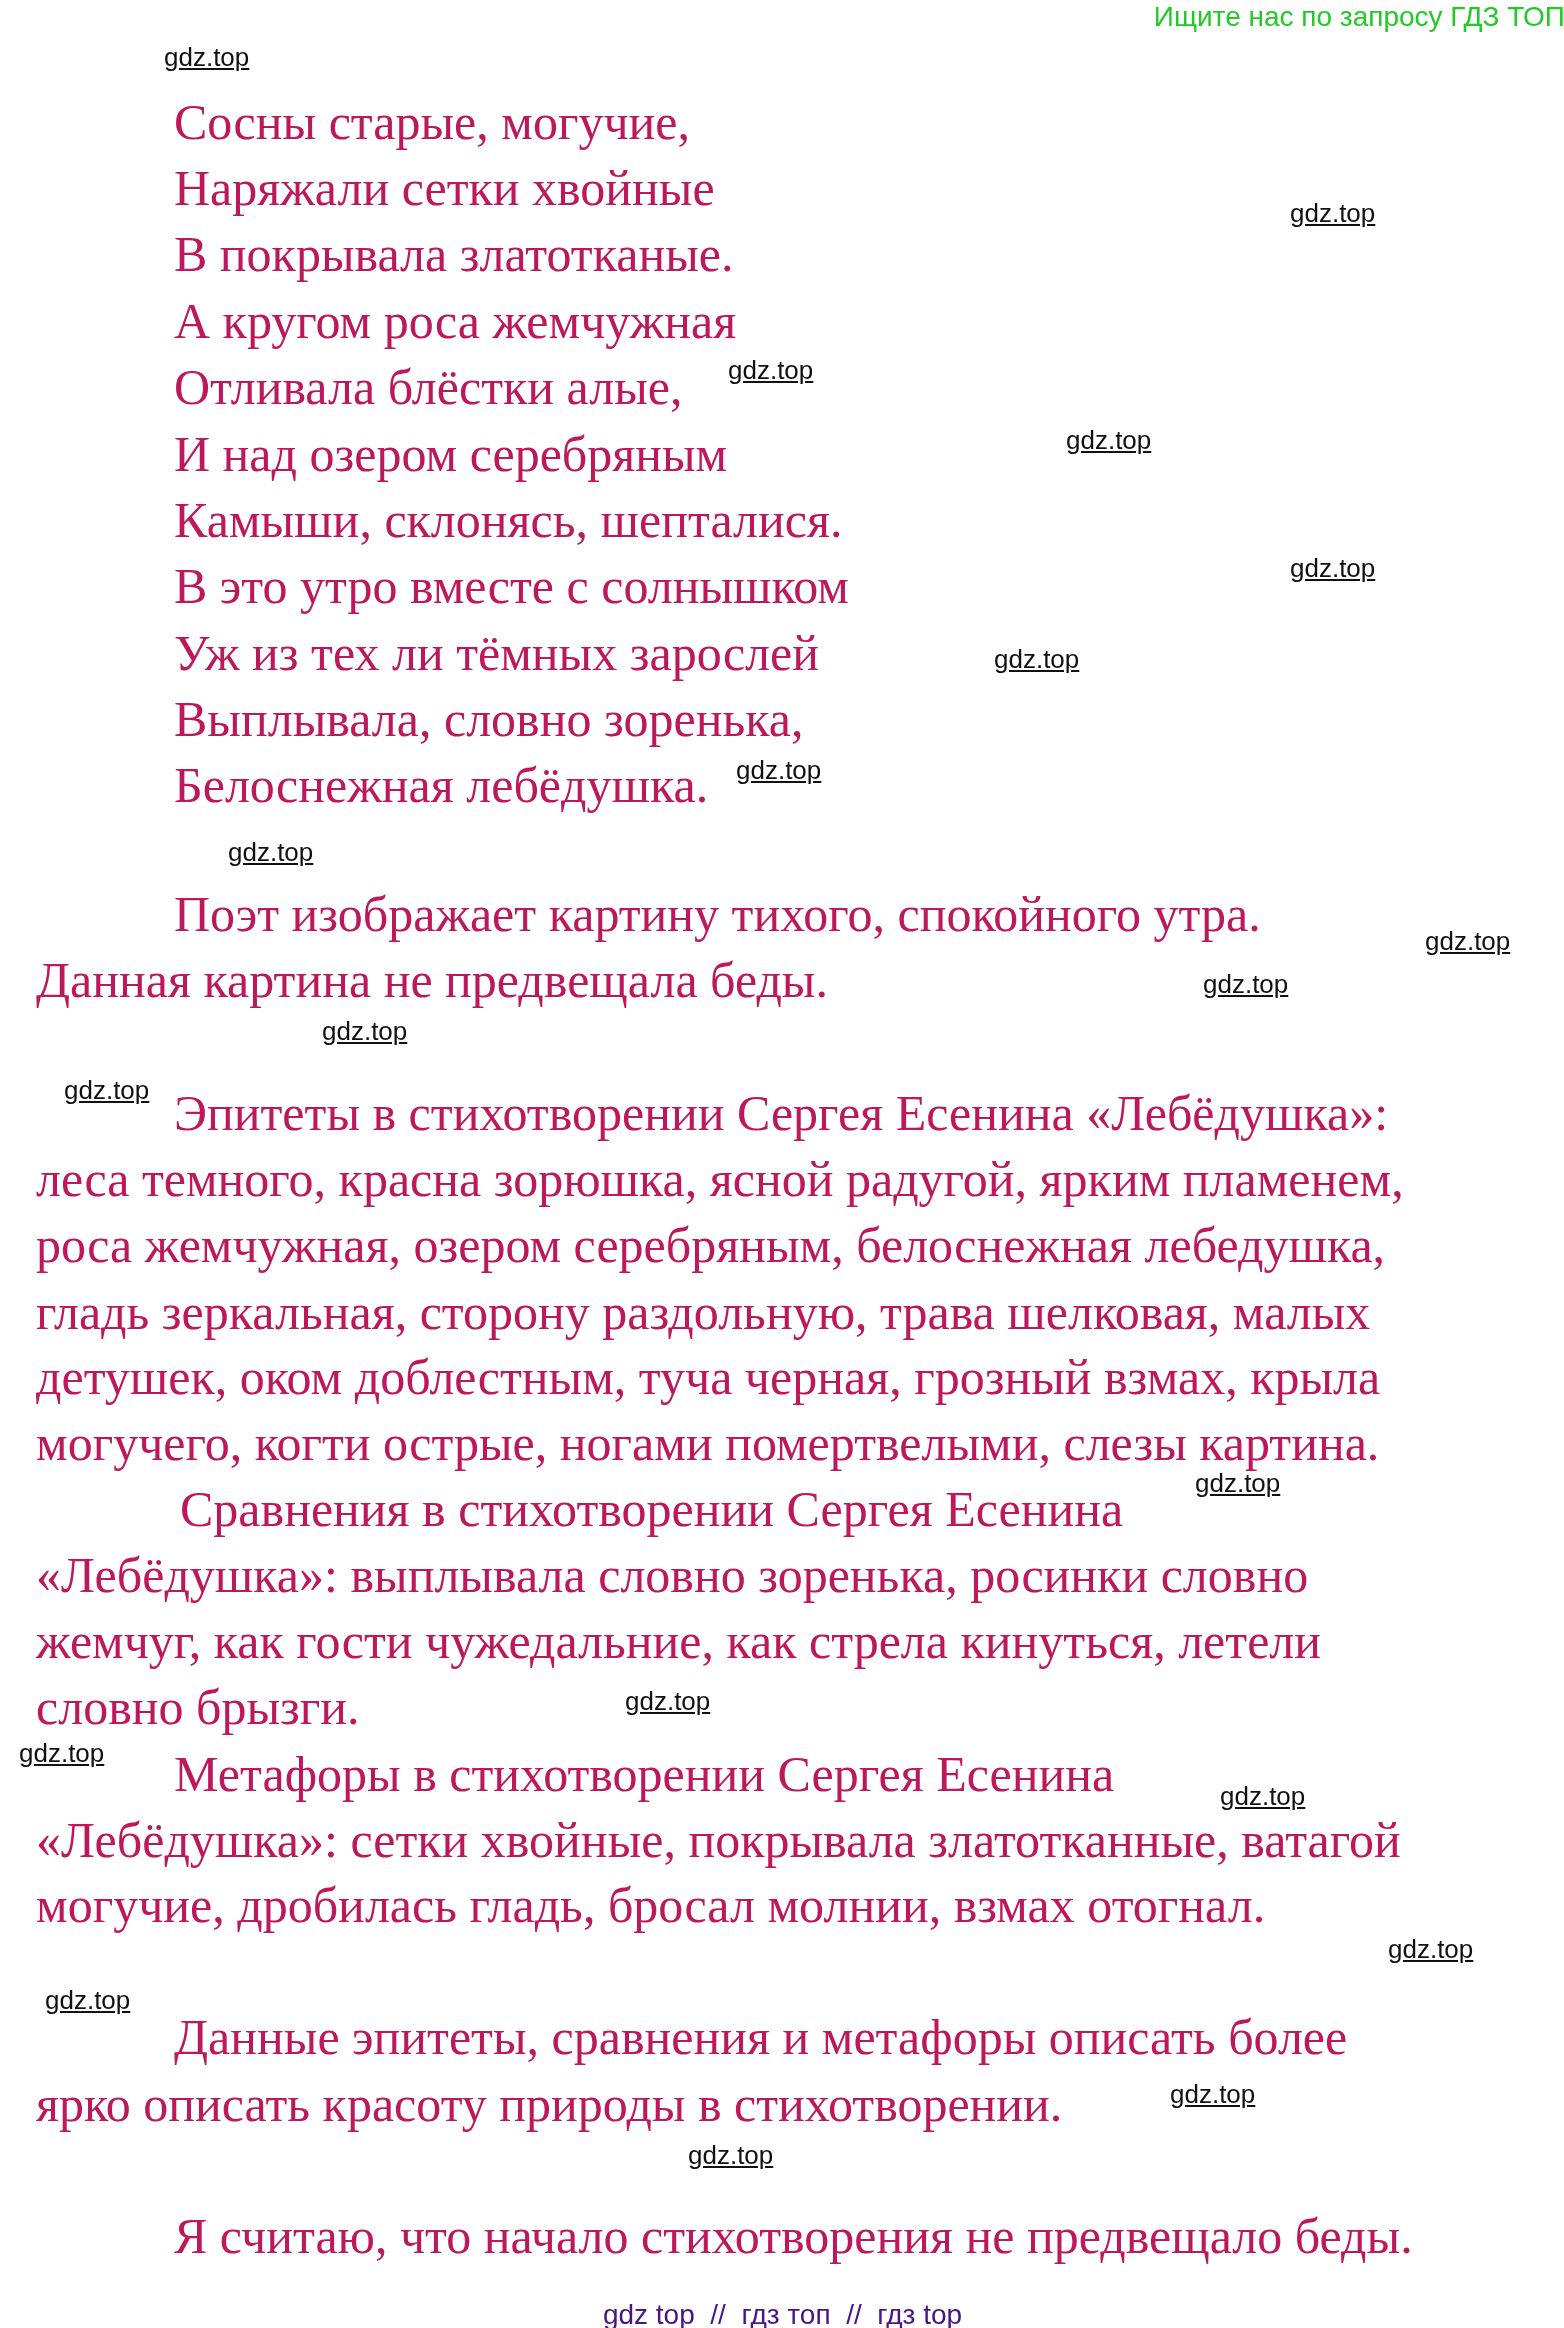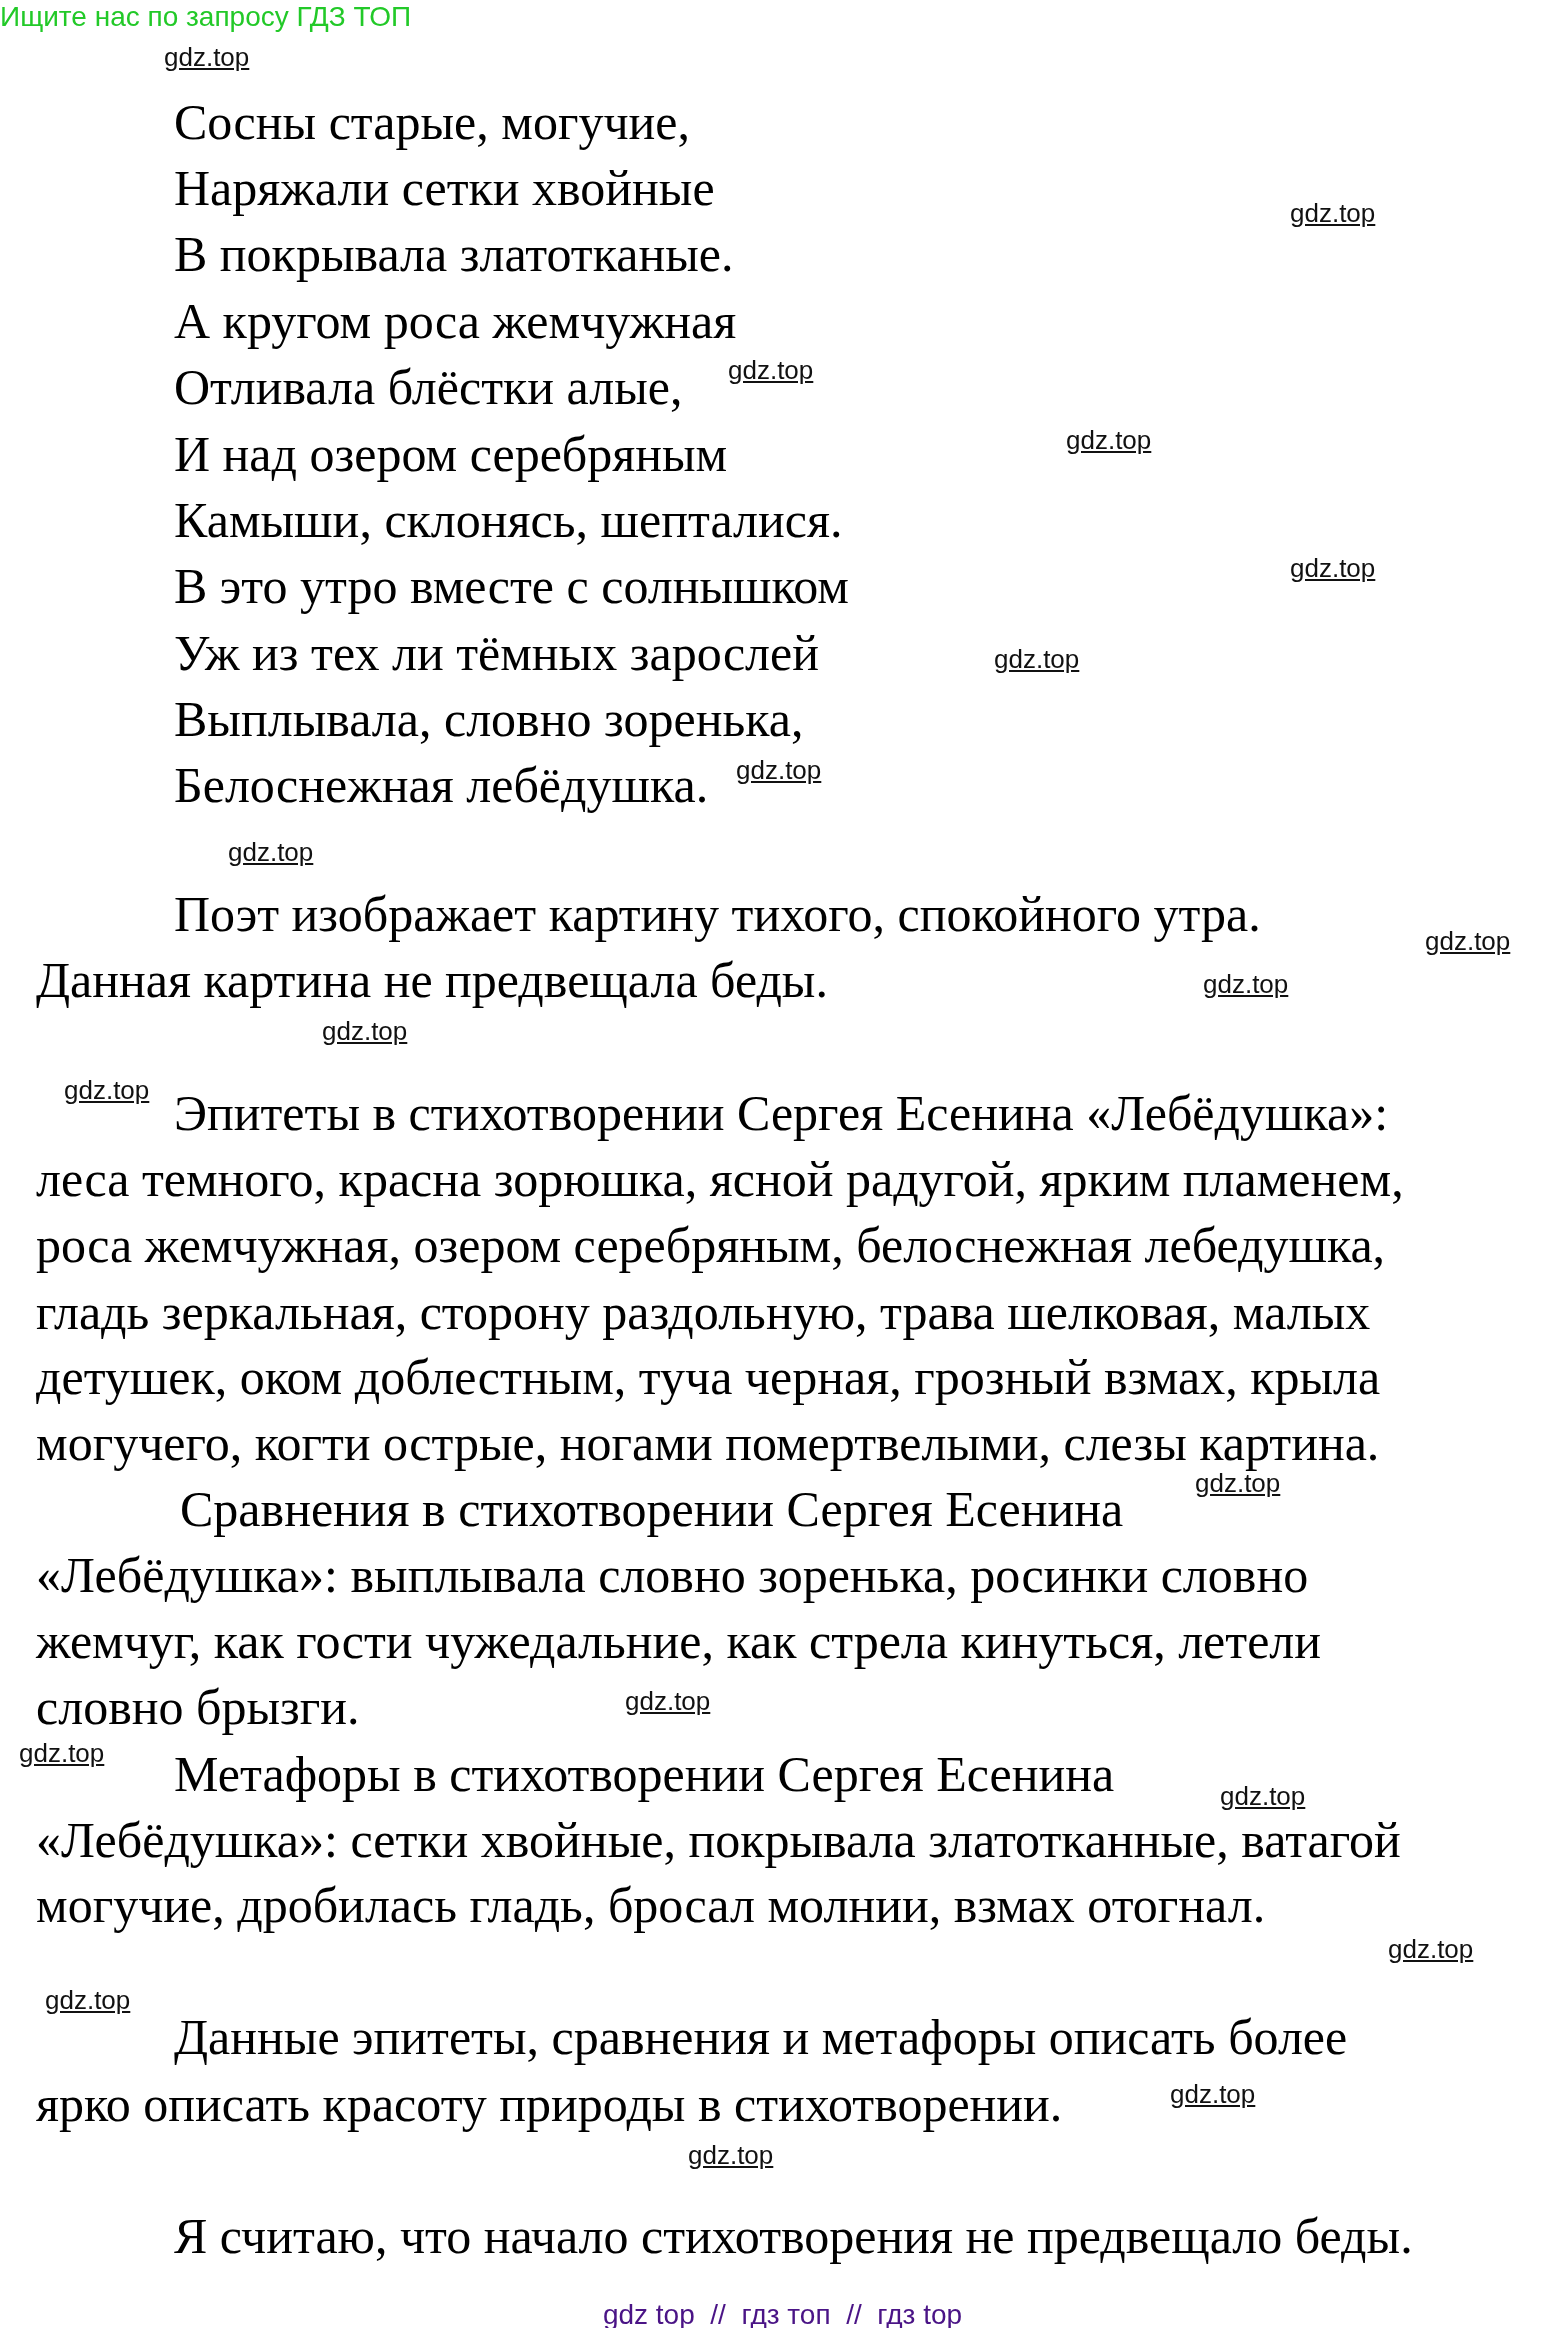--- a/index.html
+++ b/index.html
@@ -1,20 +1,20 @@
 <!DOCTYPE html>
 <html style="font-size:14.5px"><head>
 <meta charset="utf-8">
 <style>
   html, body { margin:0; padding:0; background:#ffffff; }
   body { width:1565px; height:2328px; position:relative; overflow:hidden; }
-  .hdr { position:absolute; left:0; width:1565px; top:0; text-align:left;
+  .hdr { position:absolute; left:0; width:1565px; top:0; text-align:right;
          font-family:"Liberation Sans", sans-serif; font-size:28px; line-height:33px; }
   .ln { position:absolute; white-space:nowrap; font-family:"Liberation Serif", serif;
-        font-size:50px; line-height:58px; color:#000000; }
+        font-size:50px; line-height:58px; color:#be185d; }
   .wm { position:absolute; white-space:nowrap; font-family:"Liberation Sans", sans-serif;
         font-size:26px; line-height:31px; color:#111;text-decoration:underline; }
   .ftr { position:absolute; left:0; width:1565px; top:2298px; text-align:center;
          font-family:"Liberation Sans", sans-serif; font-size:28px; line-height:33px; }
 </style>
 </head>
 <body>
 
 <div class="hdr" style="color:#22c928">Ищите нас по запросу ГДЗ ТОП</div>
 

